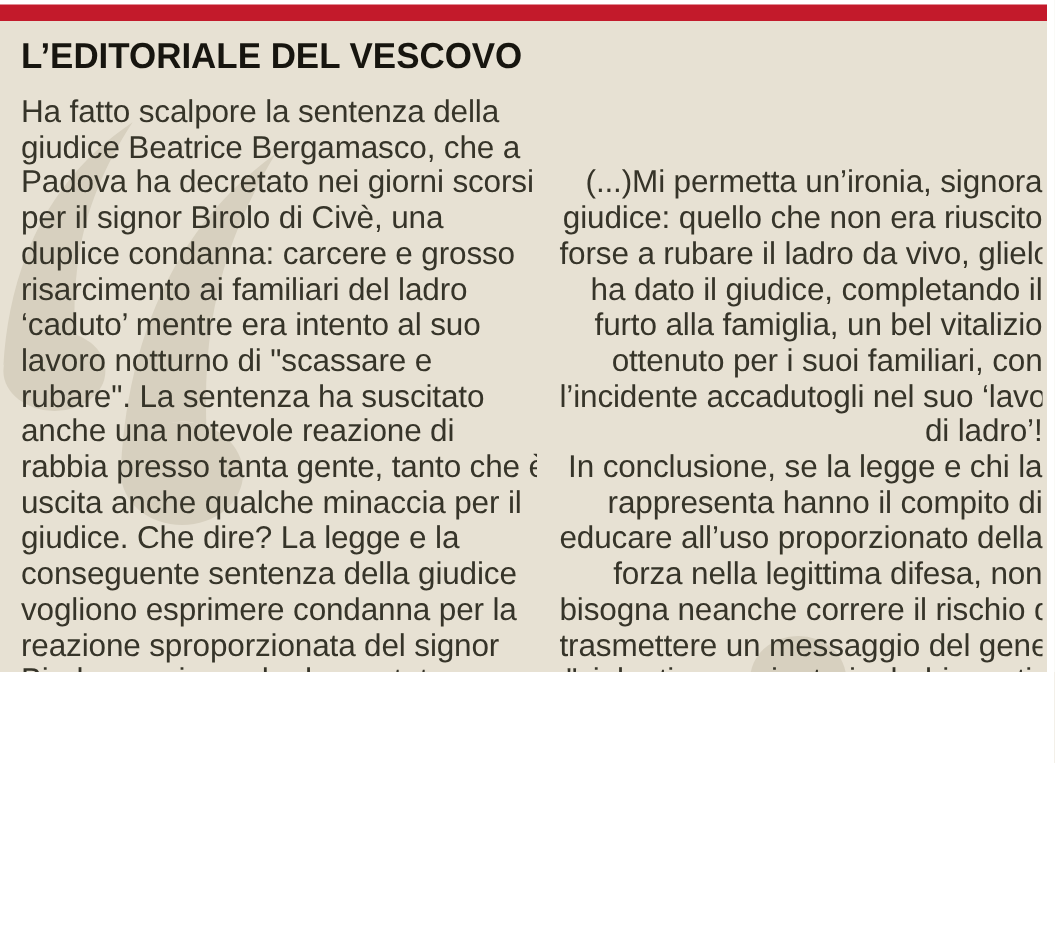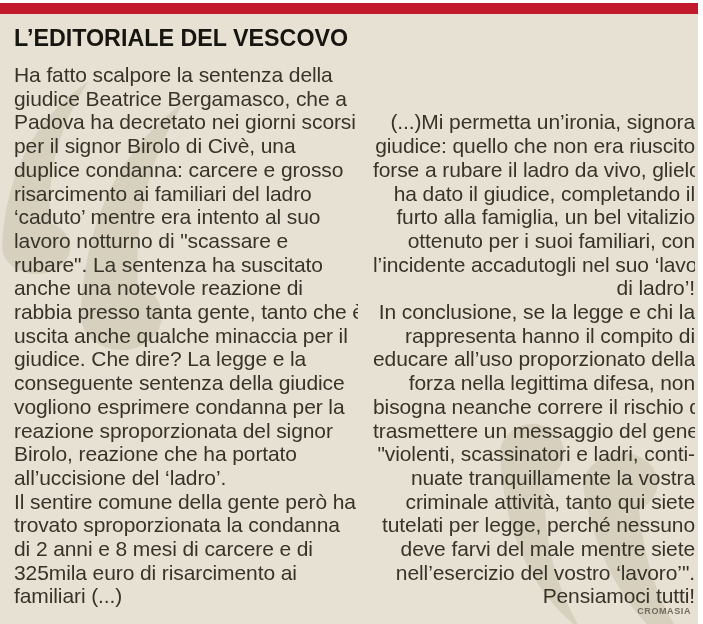--- a/index.html
+++ b/index.html
@@ -8,21 +8,21 @@
     --title:#17150f;
     --body-text:#363429;
     --author-red:#c0202e;
     --watermark:#d7d0bf;
     --credit-gray:#716c60;
   }
   *{margin:0;padding:0;box-sizing:border-box;}
   html,body{background:#ffffff;}
   .page{
     position:relative;
-    width:703px;height:624px;
+    width:703px;height:448px;
     background:#ffffff;
     overflow:hidden;
     font-family:"Liberation Sans",sans-serif;
   }
   .red-bar{
     position:absolute;left:0;top:3px;
     width:698px;height:11px;
     background:var(--top-rule);
   }
   .panel{

